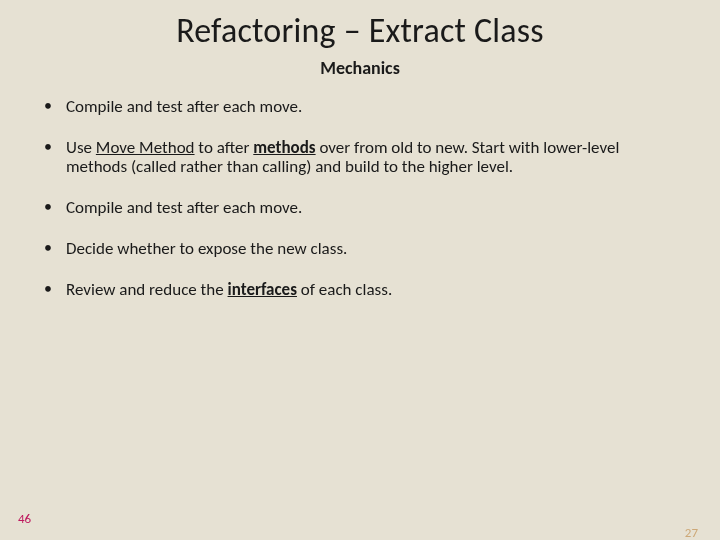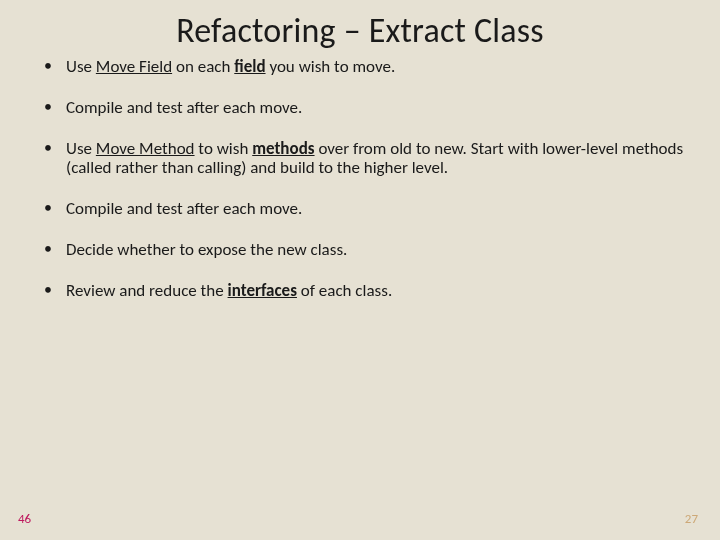--- a/index.html
+++ b/index.html
@@ -58,35 +58,35 @@
   .page-left {
     position: absolute;
     left: 18px;
     bottom: 14px;
     font-size: 13px;
     color: #be185d;
   }
   .page-right {
     position: absolute;
     right: 22px;
-    bottom: 14px;
+    bottom: 0;
     font-size: 13px;
     color: #cda877;
   }
 </style>
 </head>
 <body>
 
 <div class="slide">
   <h1 class="title">Refactoring – Extract Class</h1>
+  <div class="subtitle">Mechanics</div>
 
   <ul class="bullets">
-      <li><span>Use </span><span class="u">Move Field</span><span> on each </span><span class="u b">field</span><span> you wish to move.</span></li>
       <li><span>Compile and test after each move.</span></li>
-      <li><span>Use </span><span class="u">Move Method</span><span> to wish </span><span class="u b">methods</span><span> over from old to new. Start with lower-level methods (called rather than calling) and build to the higher level.</span></li>
+      <li><span>Use </span><span class="u">Move Method</span><span> to after </span><span class="u b">methods</span><span> over from old to new. Start with lower-level methods (called rather than calling) and build to the higher level.</span></li>
       <li><span>Compile and test after each move.</span></li>
       <li><span>Decide whether to expose the new class.</span></li>
       <li><span>Review and reduce the </span><span class="u b">interfaces</span><span> of each class.</span></li>
     </ul>
 
   <div class="page-left">46</div>
   <div class="page-right">27</div>
 </div>
 
 </body></html>

